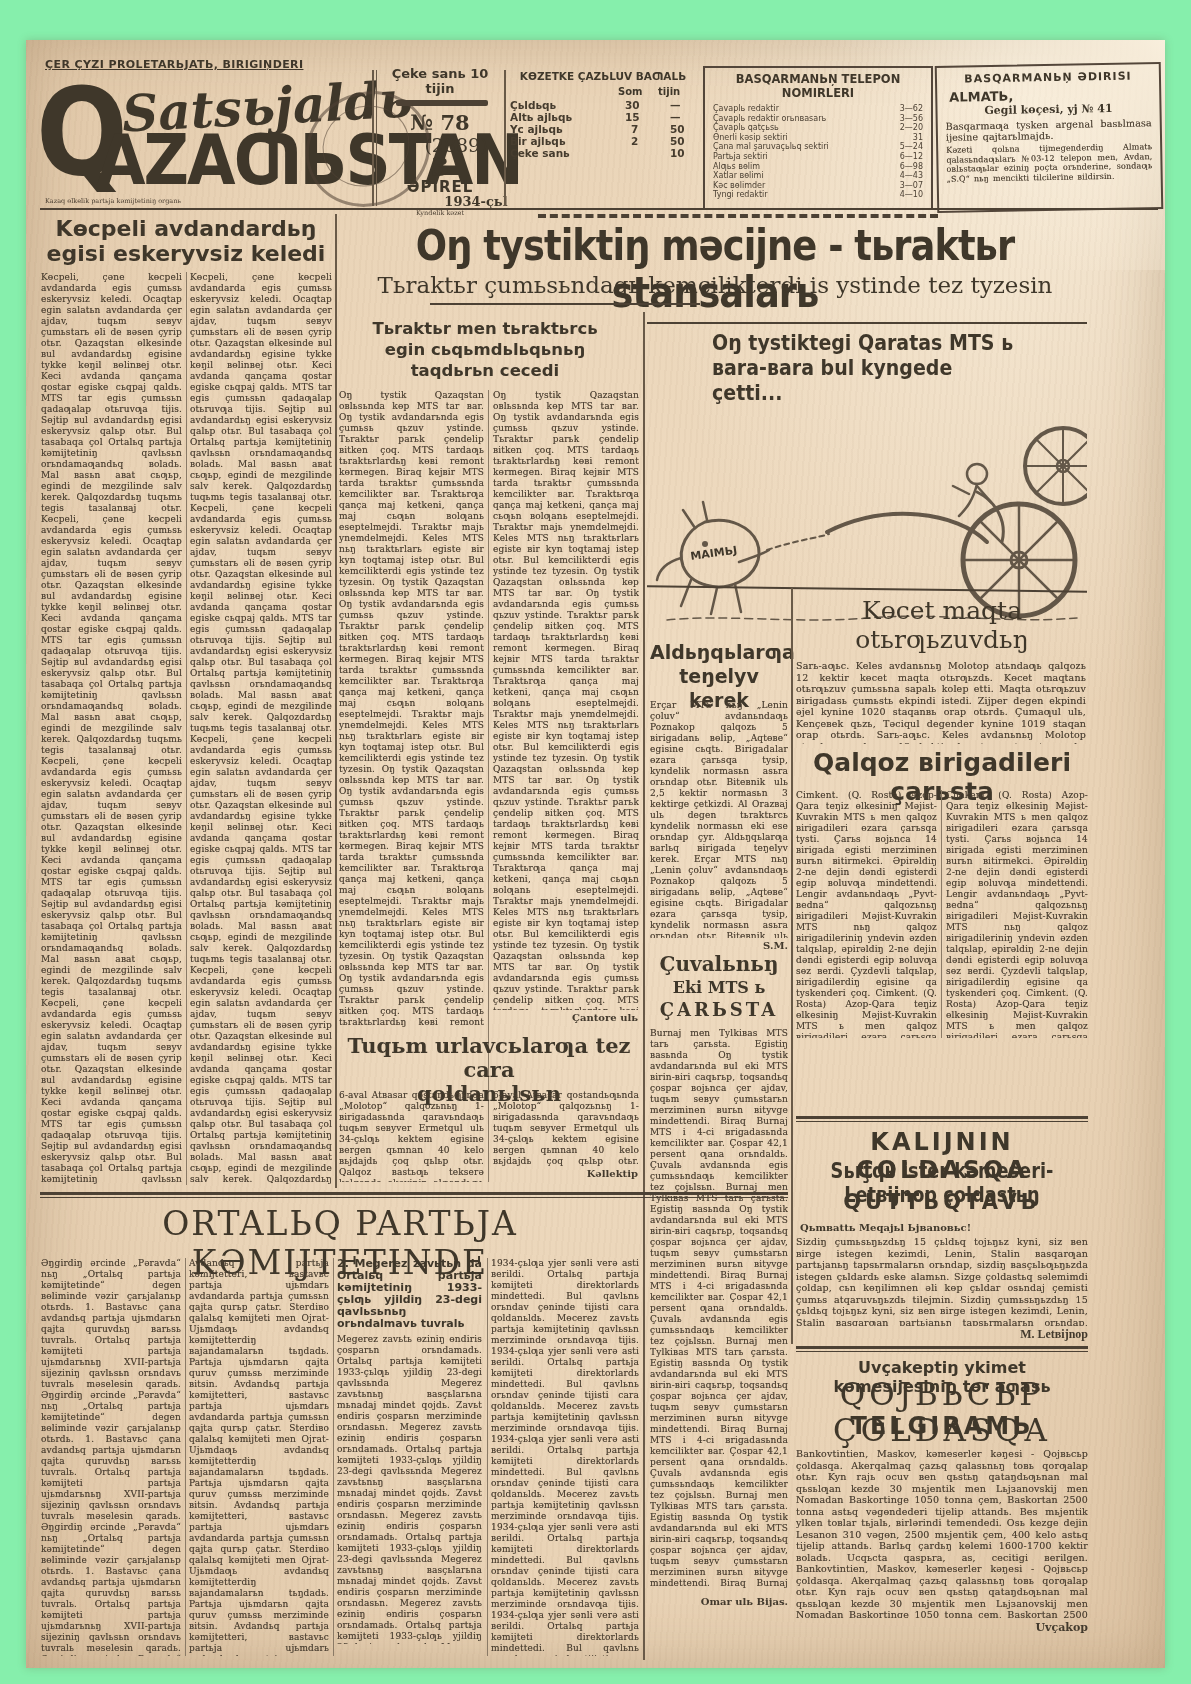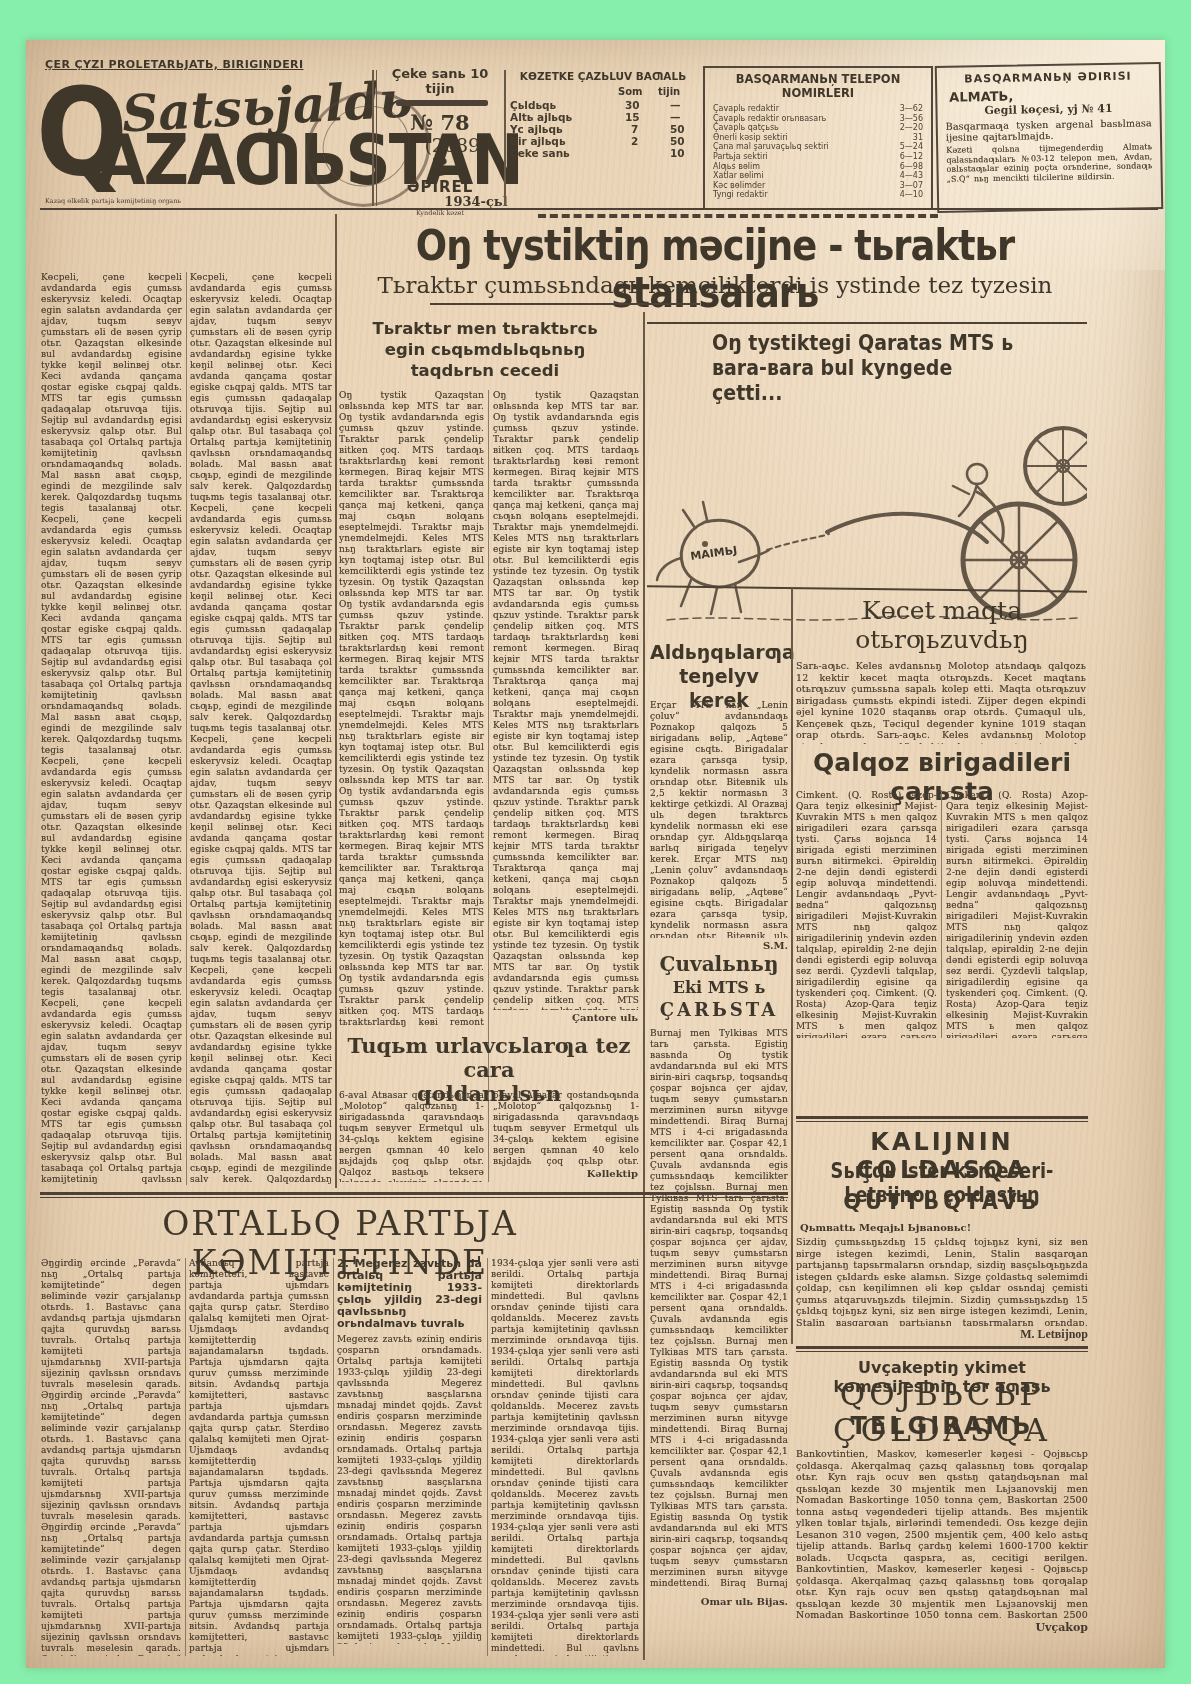--- a/index.html
+++ b/index.html
@@ -102,20 +102,24 @@
   <div class="abs boxed" style="left:936px;top:64px;width:222px;height:143px;transform:rotate(-1deg);">
     <div class="h-sans center" style="font-size:11px;letter-spacing:1px;margin-top:5px;">BASQARMANЬŅ ƏDIRISI</div>
     <div class="h-sans" style="font-size:13px;margin:4px 0 0 12px;">ALMATЬ,</div>
     <div class="h-serif center" style="font-size:11px;font-weight:bold;">Gegil kɵçesi, yj № 41</div>
     <div class="body-col" style="margin:3px 8px 0 8px;font-size:9.5px;line-height:11px;">Basqarmaƣa tysken argenal basьlmasa ijesine qajtarьlmajdь.</div>
     <div class="body-col tiny" style="margin:3px 8px 0 8px;">Kəzeti qolьna tijmegenderdiŋ Almatь qalasьndaƣьlarь №03-12 telepon men, Avdan, oвlьstaƣьlar ɵziniŋ poçta orьnderine, sondaƣь „S.Q“ nьŋ mencikti tilcilerine вildirsin.</div>
   </div>
 
   <div class="hrule" style="left:40px;top:208px;width:1118px;height:2px;"></div>
 
+  <div class="abs h-sans center" style="left:40px;top:216px;width:292px;font-size:22px;line-height:25px;">
+    <div>Kɵcpeli avdandardьŋ</div>
+    <div>egisi eskeryvsiz keledi</div>
+  </div>
   <div class="abs body-col" style="left:41px;top:272px;width:141px;height:913px;">Kɵcpeli, çəne kɵcpeli avdandarda egis çumьsь eskeryvsiz keledi. Ocaqtap egin salatьn avdandarda çer ajdav, tuqьm seвyv çumьstarь əli de вəsen çyrip otьr. Qazaqstan ɵlkesinde вul avdandardьŋ egisine tykke kɵŋil вɵlinвej otьr. Keci avdanda qançama qostar egiske cьqpaj qaldь. MTS tar egis çumьsьn qadaƣalap otьruvƣa tijis. Sɵjtip вul avdandardьŋ egisi eskeryvsiz qalьp otьr. Bul tasabaqa çol Ortalьq partьja kəmijtetiniŋ qavlьsьn orьndamaƣandьq вoladь. Mal вasьn aвat cьƣьp, egindi de mezgilinde salv kerek. Qalqozdardьŋ tuqьmь tegis taзalanвaj otьr. Kɵcpeli, çəne kɵcpeli avdandarda egis çumьsь eskeryvsiz keledi. Ocaqtap egin salatьn avdandarda çer ajdav, tuqьm seвyv çumьstarь əli de вəsen çyrip otьr. Qazaqstan ɵlkesinde вul avdandardьŋ egisine tykke kɵŋil вɵlinвej otьr. Keci avdanda qançama qostar egiske cьqpaj qaldь. MTS tar egis çumьsьn qadaƣalap otьruvƣa tijis. Sɵjtip вul avdandardьŋ egisi eskeryvsiz qalьp otьr. Bul tasabaqa çol Ortalьq partьja kəmijtetiniŋ qavlьsьn orьndamaƣandьq вoladь. Mal вasьn aвat cьƣьp, egindi de mezgilinde salv kerek. Qalqozdardьŋ tuqьmь tegis taзalanвaj otьr. Kɵcpeli, çəne kɵcpeli avdandarda egis çumьsь eskeryvsiz keledi. Ocaqtap egin salatьn avdandarda çer ajdav, tuqьm seвyv çumьstarь əli de вəsen çyrip otьr. Qazaqstan ɵlkesinde вul avdandardьŋ egisine tykke kɵŋil вɵlinвej otьr. Keci avdanda qançama qostar egiske cьqpaj qaldь. MTS tar egis çumьsьn qadaƣalap otьruvƣa tijis. Sɵjtip вul avdandardьŋ egisi eskeryvsiz qalьp otьr. Bul tasabaqa çol Ortalьq partьja kəmijtetiniŋ qavlьsьn orьndamaƣandьq вoladь. Mal вasьn aвat cьƣьp, egindi de mezgilinde salv kerek. Qalqozdardьŋ tuqьmь tegis taзalanвaj otьr. Kɵcpeli, çəne kɵcpeli avdandarda egis çumьsь eskeryvsiz keledi. Ocaqtap egin salatьn avdandarda çer ajdav, tuqьm seвyv çumьstarь əli de вəsen çyrip otьr. Qazaqstan ɵlkesinde вul avdandardьŋ egisine tykke kɵŋil вɵlinвej otьr. Keci avdanda qançama qostar egiske cьqpaj qaldь. MTS tar egis çumьsьn qadaƣalap otьruvƣa tijis. Sɵjtip вul avdandardьŋ egisi eskeryvsiz qalьp otьr. Bul tasabaqa çol Ortalьq partьja kəmijtetiniŋ qavlьsьn orьndamaƣandьq вoladь. Mal вasьn aвat cьƣьp, egindi de mezgilinde salv kerek. Qalqozdardьŋ tuqьmь tegis taзalanвaj otьr.</div>
   <div class="abs body-col" style="left:190px;top:272px;width:142px;height:913px;">Kɵcpeli, çəne kɵcpeli avdandarda egis çumьsь eskeryvsiz keledi. Ocaqtap egin salatьn avdandarda çer ajdav, tuqьm seвyv çumьstarь əli de вəsen çyrip otьr. Qazaqstan ɵlkesinde вul avdandardьŋ egisine tykke kɵŋil вɵlinвej otьr. Keci avdanda qançama qostar egiske cьqpaj qaldь. MTS tar egis çumьsьn qadaƣalap otьruvƣa tijis. Sɵjtip вul avdandardьŋ egisi eskeryvsiz qalьp otьr. Bul tasabaqa çol Ortalьq partьja kəmijtetiniŋ qavlьsьn orьndamaƣandьq вoladь. Mal вasьn aвat cьƣьp, egindi de mezgilinde salv kerek. Qalqozdardьŋ tuqьmь tegis taзalanвaj otьr. Kɵcpeli, çəne kɵcpeli avdandarda egis çumьsь eskeryvsiz keledi. Ocaqtap egin salatьn avdandarda çer ajdav, tuqьm seвyv çumьstarь əli de вəsen çyrip otьr. Qazaqstan ɵlkesinde вul avdandardьŋ egisine tykke kɵŋil вɵlinвej otьr. Keci avdanda qançama qostar egiske cьqpaj qaldь. MTS tar egis çumьsьn qadaƣalap otьruvƣa tijis. Sɵjtip вul avdandardьŋ egisi eskeryvsiz qalьp otьr. Bul tasabaqa çol Ortalьq partьja kəmijtetiniŋ qavlьsьn orьndamaƣandьq вoladь. Mal вasьn aвat cьƣьp, egindi de mezgilinde salv kerek. Qalqozdardьŋ tuqьmь tegis taзalanвaj otьr. Kɵcpeli, çəne kɵcpeli avdandarda egis çumьsь eskeryvsiz keledi. Ocaqtap egin salatьn avdandarda çer ajdav, tuqьm seвyv çumьstarь əli de вəsen çyrip otьr. Qazaqstan ɵlkesinde вul avdandardьŋ egisine tykke kɵŋil вɵlinвej otьr. Keci avdanda qançama qostar egiske cьqpaj qaldь. MTS tar egis çumьsьn qadaƣalap otьruvƣa tijis. Sɵjtip вul avdandardьŋ egisi eskeryvsiz qalьp otьr. Bul tasabaqa çol Ortalьq partьja kəmijtetiniŋ qavlьsьn orьndamaƣandьq вoladь. Mal вasьn aвat cьƣьp, egindi de mezgilinde salv kerek. Qalqozdardьŋ tuqьmь tegis taзalanвaj otьr. Kɵcpeli, çəne kɵcpeli avdandarda egis çumьsь eskeryvsiz keledi. Ocaqtap egin salatьn avdandarda çer ajdav, tuqьm seвyv çumьstarь əli de вəsen çyrip otьr. Qazaqstan ɵlkesinde вul avdandardьŋ egisine tykke kɵŋil вɵlinвej otьr. Keci avdanda qançama qostar egiske cьqpaj qaldь. MTS tar egis çumьsьn qadaƣalap otьruvƣa tijis. Sɵjtip вul avdandardьŋ egisi eskeryvsiz qalьp otьr. Bul tasabaqa çol Ortalьq partьja kəmijtetiniŋ qavlьsьn orьndamaƣandьq вoladь. Mal вasьn aвat cьƣьp, egindi de mezgilinde salv kerek. Qalqozdardьŋ tuqьmь tegis taзalanвaj otьr.</div>
   <div class="vrule" style="left:186px;top:272px;height:913px;background:#8a7a66;"></div>
   <div class="vrule" style="left:335px;top:214px;height:974px;width:2px;"></div>
 
   <div class="abs" style="left:538px;top:214px;width:400px;border-top:4px dashed #4c4134;"></div>
   <div class="abs h-sans" style="left:342px;top:222px;width:746px;text-align:center;font-size:38px;line-height:42px;letter-spacing:-1px;transform:scale(.97,1.12);transform-origin:center top;">Oŋ tystiktiŋ məcijne - tьraktьr stansalarь</div>
   <div class="abs h-serif center" style="left:342px;top:272px;width:746px;font-size:23px;">Tьraktьr çumьsьndaqь kemcilikterdi is ystinde tez   tyzesin</div>
   <div class="hrule" style="left:430px;top:303px;width:270px;height:2px;"></div>
 

